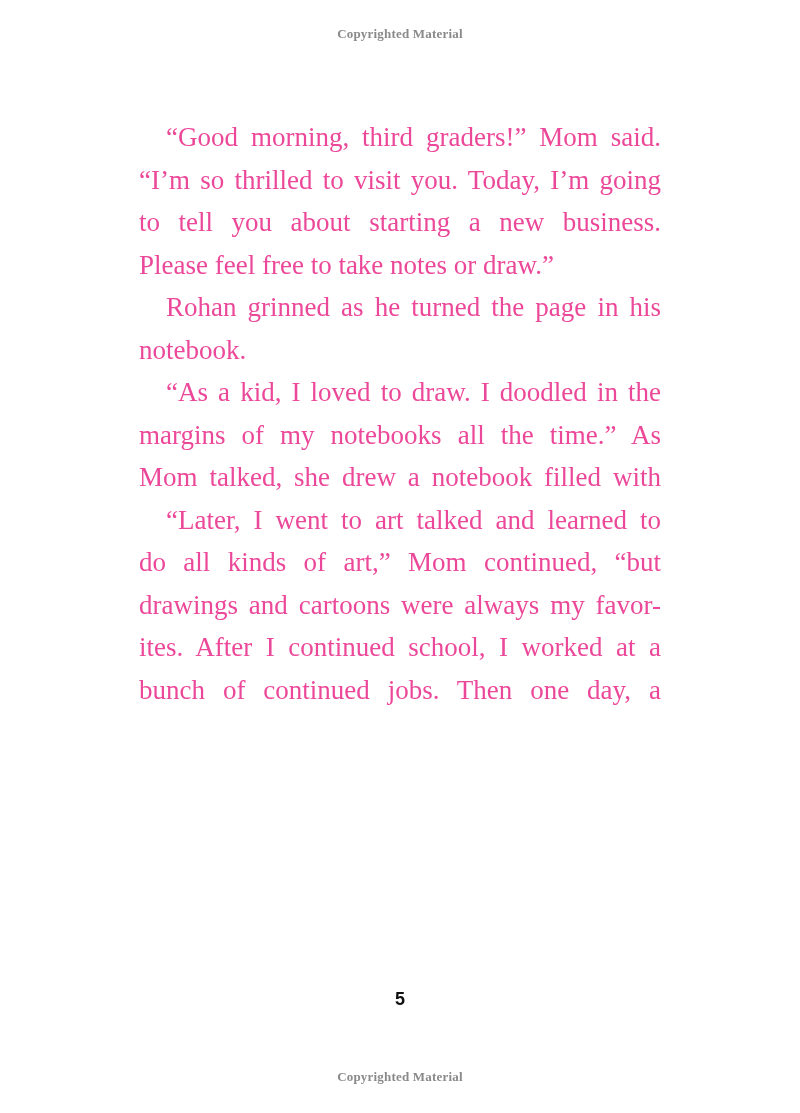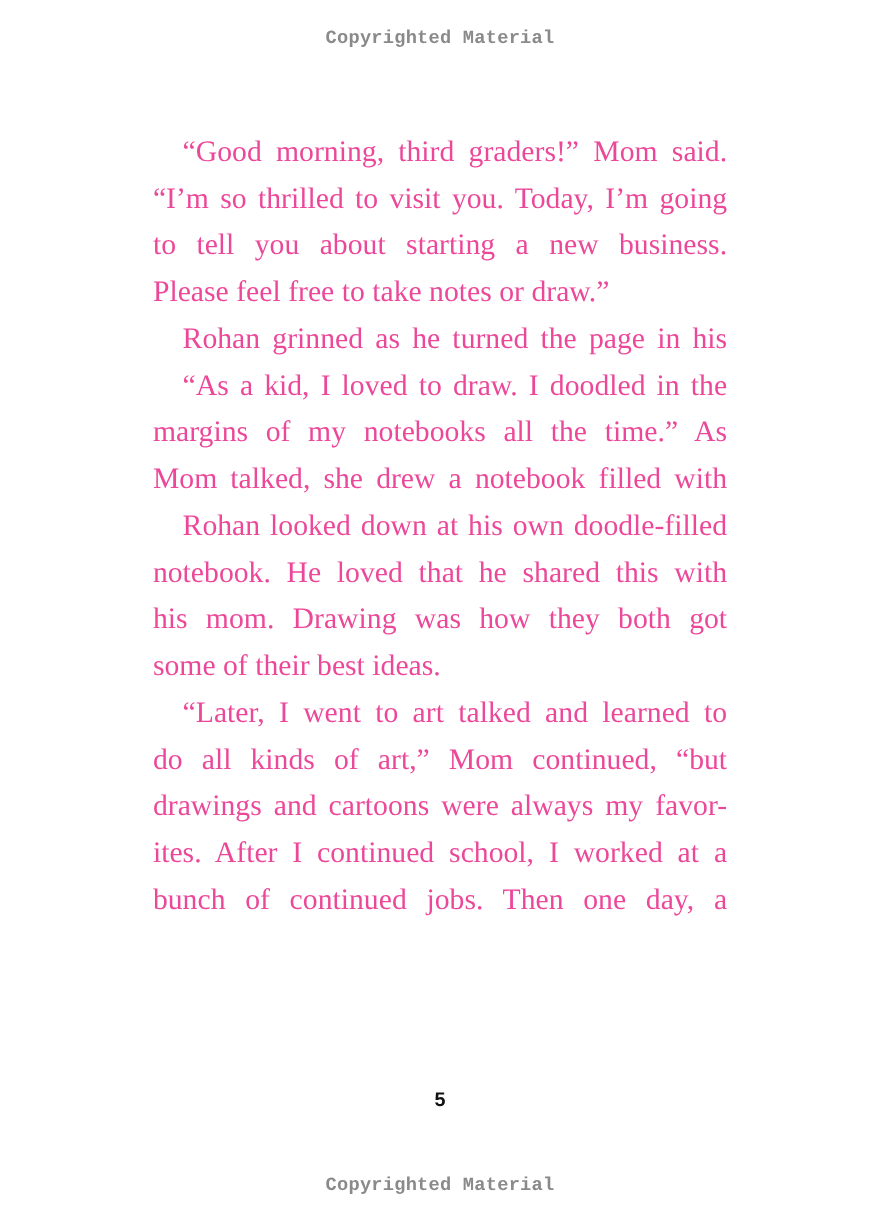--- a/index.html
+++ b/index.html
@@ -1,20 +1,20 @@
 <!DOCTYPE html>
 <html><head>
 <meta charset="utf-8">
 <style>
   html, body { margin: 0; padding: 0; background: #ffffff; }
   body { width: 800px; height: 1113px; position: relative; overflow: hidden; }
   .header-note, .footer-note {
     position: absolute; left: 0; width: 800px; text-align: center;
-    font-family: Liberation Mono, monospace;
-    font-size: 17px; font-weight: bold; color: #8a8a8a; letter-spacing: 0.2px;
+    font-family: Liberation Serif, serif;
+    font-size: 13px; font-weight: bold; color: #8a8a8a; letter-spacing: 0.2px;
   }
   .header-note { top: 26px; }
   .footer-note { top: 1069px; }
   .body-text {
     position: absolute; left: 139px; top: 116px; width: 522px;
     font-family: "Liberation Serif", "DejaVu Serif", serif;
     font-size: 27px; color: #ec4899;
   }
   .line {
     display: block; height: 42.5px; line-height: 42.5px;
@@ -35,31 +35,26 @@
 
 <div class="body-text">
   <div>
     <span class="line indent">“Good morning, third graders!” Mom said.</span>
     <span class="line">“I’m so thrilled to visit you. Today, I’m going</span>
     <span class="line">to tell you about starting a new business.</span>
     <span class="line last">Please feel free to take notes or draw.”</span>
   </div>
   <div>
     <span class="line indent">Rohan grinned as he turned the page in his</span>
+    <span class="line last">notebook.</span>
   </div>
   <div>
     <span class="line indent">“As a kid, I loved to draw. I doodled in the</span>
     <span class="line">margins of my notebooks all the time.” As</span>
     <span class="line">Mom talked, she drew a notebook filled with</span>
-  </div>
-  <div>
-    <span class="line indent">Rohan looked down at his own doodle-filled</span>
-    <span class="line">notebook. He loved that he shared this with</span>
-    <span class="line">his mom. Drawing was how they both got</span>
-    <span class="line last">some of their best ideas.</span>
   </div>
   <div>
     <span class="line indent">“Later, I went to art talked and learned to</span>
     <span class="line">do all kinds of art,” Mom continued, “but</span>
     <span class="line">drawings and cartoons were always my favor-</span>
     <span class="line">ites. After I continued school, I worked at a</span>
     <span class="line">bunch of continued jobs. Then one day, a</span>
   </div>
 </div>
 

